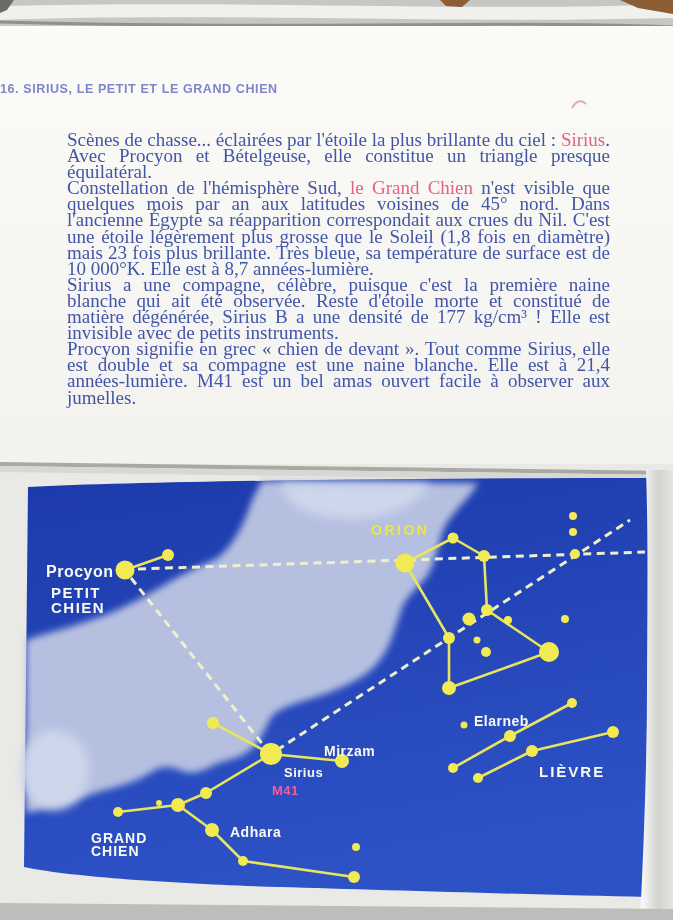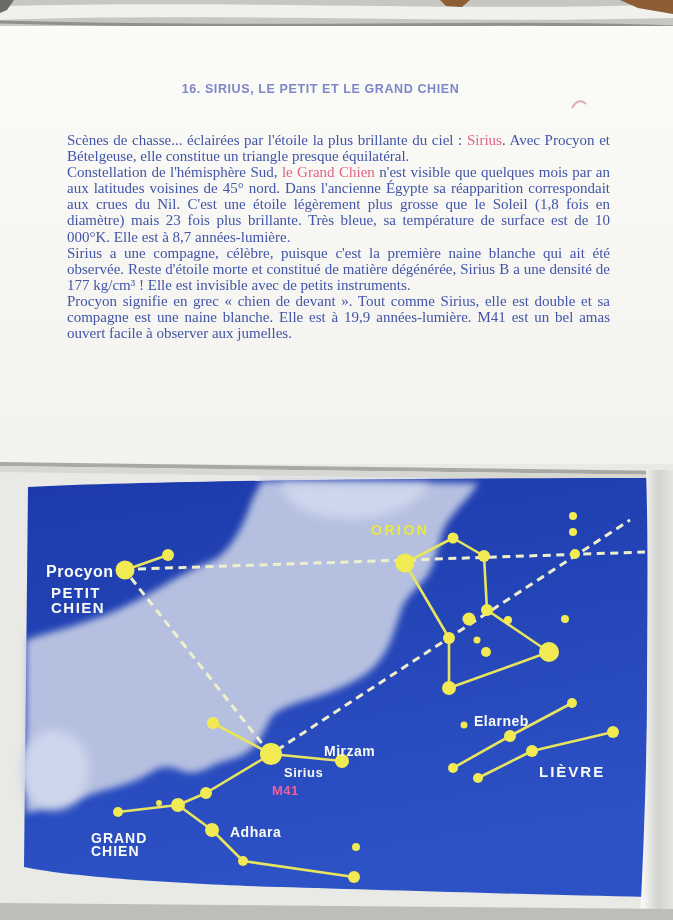--- a/index.html
+++ b/index.html
@@ -1,24 +1,24 @@
 <!DOCTYPE html>
 <html style="--title-color: #7d86c8; --body-color: #4255a8; --hl-color: #e26383;"><head>
 <meta charset="utf-8">
 <style>
   html,body{margin:0;padding:0;}
   body{width:673px;height:920px;overflow:hidden;background:#dddddd;}
   .photo{position:relative;width:673px;height:920px;background:#eceae6;overflow:hidden;
          font-family:"Liberation Sans",sans-serif;}
   #scene{position:absolute;left:0;top:0;width:673px;height:920px;display:block;}
-  .title{position:absolute;left:0;right:32px;top:82px;text-align:center;
+  .title{position:absolute;left:0;right:32px;top:82px;
          font-family:"Liberation Sans",sans-serif;font-size:12.5px;font-weight:bold;
          letter-spacing:.6px;color:var(--title-color,#7d86c8);}
   .body-text{position:absolute;left:67px;top:132px;width:543px;
-             font-family:"Liberation Serif",serif;font-size:15px;line-height:16.1px;
+             font-family:"Liberation Serif",serif;font-size:19px;line-height:16.1px;
              color:var(--body-color,#4255a8);text-align:justify;}
   .body-text p{margin:0;}
   .body-text .hl{color:var(--hl-color,#e26383);}
   text{font-family:"Liberation Sans",sans-serif;font-weight:bold;}
 </style>
 </head>
 <body>
 
 <div class="photo">
 
@@ -153,15 +153,15 @@
     <path d="M646,470 L673,470 L673,920 L640,920 C648,770 650,600 646,470 Z" fill="url(#curlGrad)"></path>
 
     <path d="M0,903 L673,909 L673,920 L0,920 Z" fill="#bdbdb9"></path>
   </svg>
 
   <div class="title">16. SIRIUS, LE PETIT ET LE GRAND CHIEN</div>
   <div class="body-text" id="paragraphs">
       <p><span>Scènes de chasse... éclairées par l'étoile la plus brillante du ciel : </span><span class="hl">Sirius</span><span>. Avec Procyon et Bételgeuse, elle constitue un triangle presque équilatéral.</span></p>
       <p><span>Constellation de l'hémisphère Sud, </span><span class="hl">le Grand Chien</span><span> n'est visible que quelques mois par an aux latitudes voisines de 45° nord. Dans l'ancienne Égypte sa réapparition correspondait aux crues du Nil. C'est une étoile légèrement plus grosse que le Soleil (1,8 fois en diamètre) mais 23 fois plus brillante. Très bleue, sa température de surface est de 10 000°K. Elle est à 8,7 années-lumière.</span></p>
       <p><span>Sirius a une compagne, célèbre, puisque c'est la première naine blanche qui ait été observée. Reste d'étoile morte et constitué de matière dégénérée, Sirius B a une densité de 177 kg/cm³ ! Elle est invisible avec de petits instruments.</span></p>
-      <p><span>Procyon signifie en grec « chien de devant ». Tout comme Sirius, elle est double et sa compagne est une naine blanche. Elle est à 19,9 années-lumière. M41 est un bel amas ouvert facile à observer aux jumelles.</span></p>
+      <p><span>Procyon signifie en grec « chien de devant ». Tout comme Sirius, elle est double et sa compagne est une naine blanche. Elle est à 21,4 années-lumière. M41 est un bel amas ouvert facile à observer aux jumelles.</span></p>
     </div>
 </div>
 
 </body></html>

